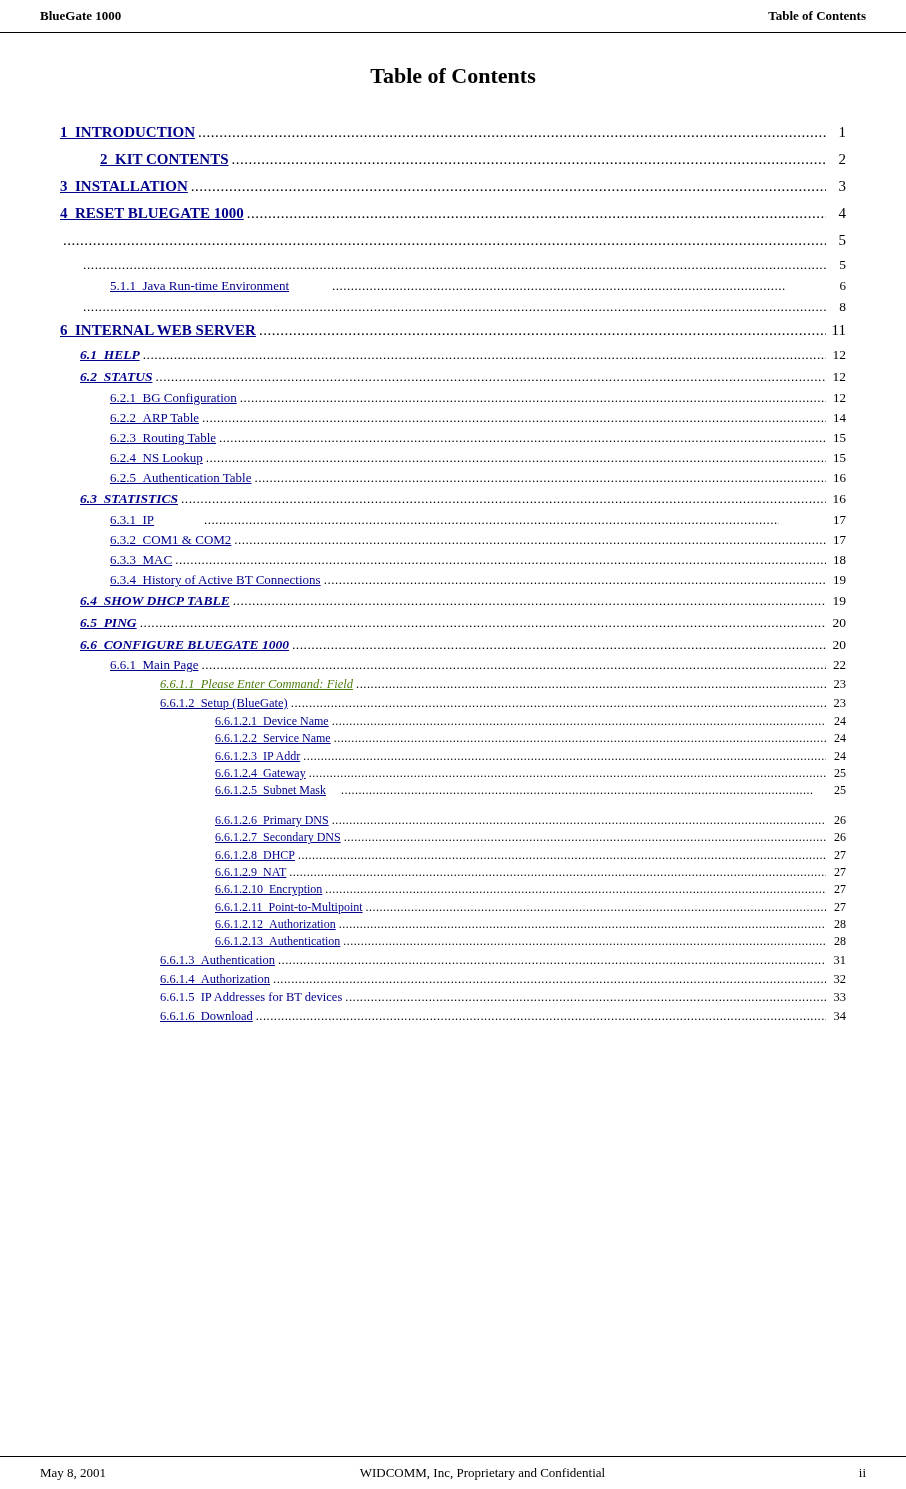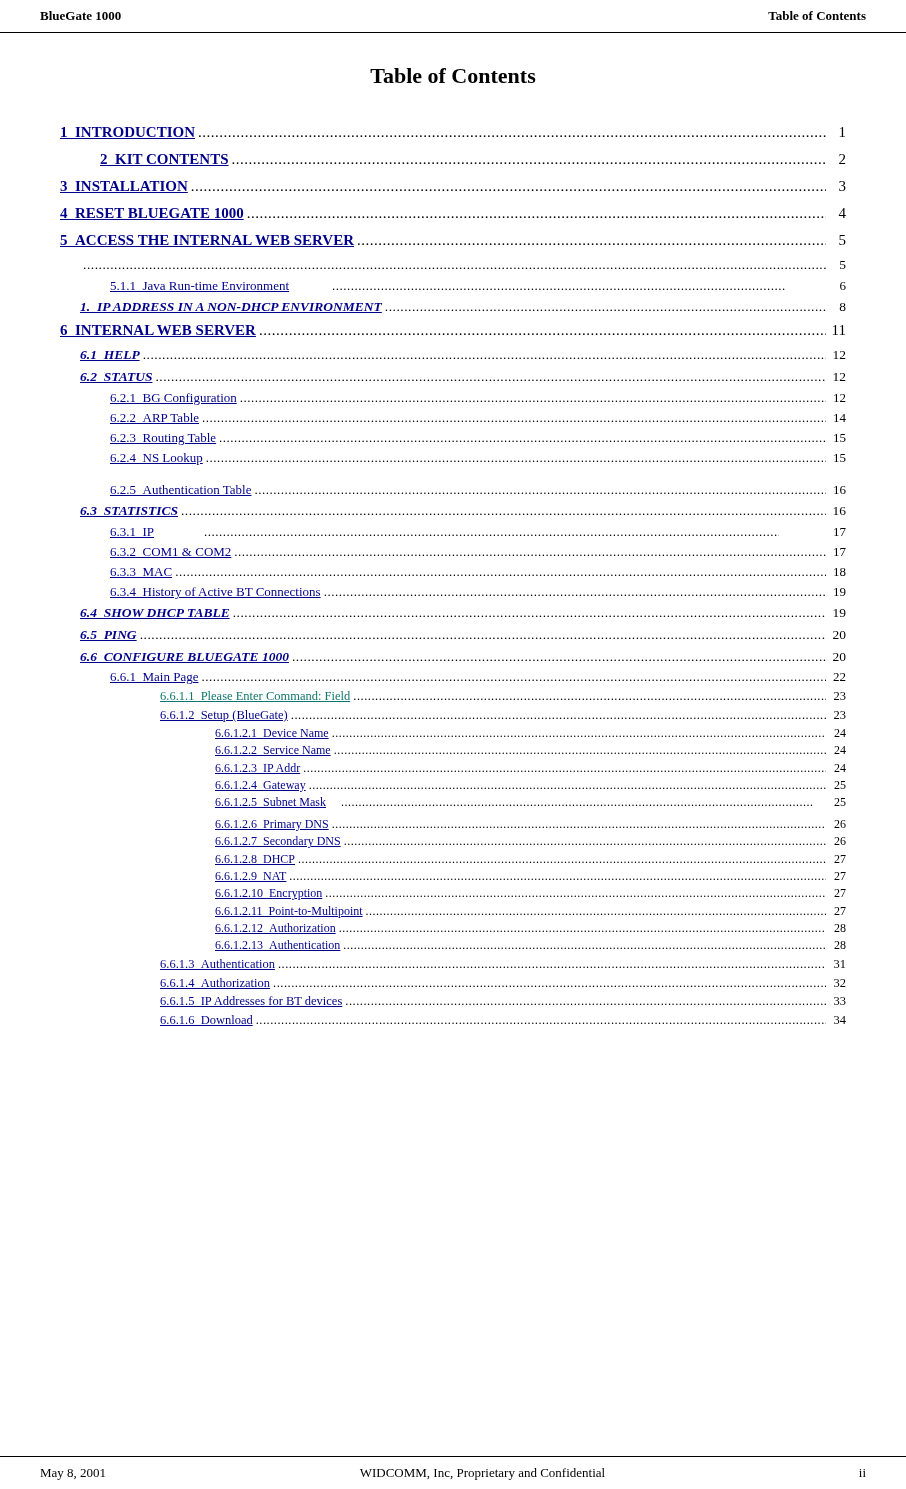--- a/index.html
+++ b/index.html
@@ -69,35 +69,33 @@
         <span style="color: rgb(0, 0, 139); text-decoration: underline; white-space: nowrap; cursor: pointer; font-weight: bold;">3&nbsp;&nbsp;INSTALLATION</span>
         <span style="flex: 1 1 0%; overflow: hidden; white-space: nowrap; padding-left: 3px; padding-right: 3px; font-size: 15px; letter-spacing: 0.5px;">........................................................................................................................................................................................................</span>
         <span style="white-space: nowrap; min-width: 20px; text-align: right;">3</span>
       </div>
       <div style="display: flex; align-items: baseline; margin-bottom: 0px; padding-left: 0px; font-size: 15px; line-height: 1.8;">
         <span style="color: rgb(0, 0, 139); text-decoration: underline; white-space: nowrap; cursor: pointer; font-weight: bold;">4&nbsp;&nbsp;RESET BLUEGATE 1000</span>
         <span style="flex: 1 1 0%; overflow: hidden; white-space: nowrap; padding-left: 3px; padding-right: 3px; font-size: 15px; letter-spacing: 0.5px;">........................................................................................................................................................................................................</span>
         <span style="white-space: nowrap; min-width: 20px; text-align: right;">4</span>
       </div>
       <div style="display: flex; align-items: baseline; margin-bottom: 0px; padding-left: 0px; font-size: 15px; line-height: 1.8;">
-        <span style="color: rgb(0, 0, 139); text-decoration: underline; white-space: nowrap; cursor: pointer; font-weight: bold;">5&nbsp;&nbsp;ACCESS THE INTERNAL WEB SERVER</span>
         <span style="flex: 1 1 0%; overflow: hidden; white-space: nowrap; padding-left: 3px; padding-right: 3px; font-size: 15px; letter-spacing: 0.5px;">........................................................................................................................................................................................................</span>
         <span style="white-space: nowrap; min-width: 20px; text-align: right;">5</span>
       </div>
       <div style="display: flex; align-items: baseline; margin-bottom: 0px; padding-left: 20px; font-size: 13.5px; line-height: 1.6;">
         <span style="flex: 1 1 0%; overflow: hidden; white-space: nowrap; padding-left: 3px; padding-right: 3px; font-size: 13.5px; letter-spacing: 0.5px;">........................................................................................................................................................................................................</span>
         <span style="white-space: nowrap; min-width: 20px; text-align: right;">5</span>
       </div>
       <div style="display: flex; align-items: baseline; margin-bottom: 0px; padding-left: 50px; font-size: 13px; line-height: 1.55; gap: 40px;">
         <span style="color: rgb(0, 0, 139); text-decoration: underline; white-space: nowrap; cursor: pointer;">5.1.1&nbsp;&nbsp;Java Run-time Environment</span>
         <span style="flex: 1 1 0%; overflow: hidden; white-space: nowrap; padding-left: 3px; padding-right: 3px; font-size: 13px; letter-spacing: 0.5px;">........................................................................................................................................................................................................</span>
         <span style="white-space: nowrap; min-width: 20px; text-align: right;">6</span>
       </div>
       <div style="display: flex; align-items: baseline; margin-bottom: 0px; padding-left: 20px; font-size: 13.5px; line-height: 1.6;">
-        <span style="color: rgb(0, 0, 139); text-decoration: underline; white-space: nowrap; cursor: pointer; font-weight: bold; font-style: italic;">1.&nbsp;&nbsp;IP ADDRESS IN A NON-DHCP ENVIRONMENT</span>
         <span style="flex: 1 1 0%; overflow: hidden; white-space: nowrap; padding-left: 3px; padding-right: 3px; font-size: 13.5px; letter-spacing: 0.5px;">........................................................................................................................................................................................................</span>
         <span style="white-space: nowrap; min-width: 20px; text-align: right;">8</span>
       </div>
       <div style="display: flex; align-items: baseline; margin-bottom: 0px; padding-left: 0px; font-size: 15px; line-height: 1.8;">
         <span style="color: rgb(0, 0, 139); text-decoration: underline; white-space: nowrap; cursor: pointer; font-weight: bold;">6&nbsp;&nbsp;INTERNAL WEB SERVER</span>
         <span style="flex: 1 1 0%; overflow: hidden; white-space: nowrap; padding-left: 3px; padding-right: 3px; font-size: 15px; letter-spacing: 0.5px;">........................................................................................................................................................................................................</span>
         <span style="white-space: nowrap; min-width: 20px; text-align: right;">11</span>
       </div>
       <div style="display: flex; align-items: baseline; margin-bottom: 0px; padding-left: 20px; font-size: 13.5px; line-height: 1.6;">
         <span style="color: rgb(0, 0, 139); text-decoration: underline; white-space: nowrap; cursor: pointer; font-weight: bold; font-style: italic;">6.1&nbsp;&nbsp;HELP</span>
@@ -117,21 +115,21 @@
       <div style="display: flex; align-items: baseline; margin-bottom: 0px; padding-left: 50px; font-size: 13px; line-height: 1.55;">
         <span style="color: rgb(0, 0, 139); text-decoration: underline; white-space: nowrap; cursor: pointer;">6.2.2&nbsp;&nbsp;ARP Table</span>
         <span style="flex: 1 1 0%; overflow: hidden; white-space: nowrap; padding-left: 3px; padding-right: 3px; font-size: 13px; letter-spacing: 0.5px;">........................................................................................................................................................................................................</span>
         <span style="white-space: nowrap; min-width: 20px; text-align: right;">14</span>
       </div>
       <div style="display: flex; align-items: baseline; margin-bottom: 0px; padding-left: 50px; font-size: 13px; line-height: 1.55;">
         <span style="color: rgb(0, 0, 139); text-decoration: underline; white-space: nowrap; cursor: pointer;">6.2.3&nbsp;&nbsp;Routing Table</span>
         <span style="flex: 1 1 0%; overflow: hidden; white-space: nowrap; padding-left: 3px; padding-right: 3px; font-size: 13px; letter-spacing: 0.5px;">........................................................................................................................................................................................................</span>
         <span style="white-space: nowrap; min-width: 20px; text-align: right;">15</span>
       </div>
-      <div style="display: flex; align-items: baseline; margin-bottom: 12px; padding-left: 50px; font-size: 13px; line-height: 1.55;">
+      <div style="display: flex; align-items: baseline; margin-bottom: 0px; padding-left: 50px; font-size: 13px; line-height: 1.55;">
         <span style="color: rgb(0, 0, 139); text-decoration: underline; white-space: nowrap; cursor: pointer;">6.2.4&nbsp;&nbsp;NS Lookup</span>
         <span style="flex: 1 1 0%; overflow: hidden; white-space: nowrap; padding-left: 3px; padding-right: 3px; font-size: 13px; letter-spacing: 0.5px;">........................................................................................................................................................................................................</span>
         <span style="white-space: nowrap; min-width: 20px; text-align: right;">15</span>
       </div>
       <div style="display: flex; align-items: baseline; margin-bottom: 0px; padding-left: 50px; font-size: 13px; line-height: 1.55;">
         <span style="color: rgb(0, 0, 139); text-decoration: underline; white-space: nowrap; cursor: pointer;">6.2.5&nbsp;&nbsp;Authentication Table</span>
         <span style="flex: 1 1 0%; overflow: hidden; white-space: nowrap; padding-left: 3px; padding-right: 3px; font-size: 13px; letter-spacing: 0.5px;">........................................................................................................................................................................................................</span>
         <span style="white-space: nowrap; min-width: 20px; text-align: right;">16</span>
       </div>
       <div style="display: flex; align-items: baseline; margin-bottom: 0px; padding-left: 20px; font-size: 13.5px; line-height: 1.6;">
@@ -173,21 +171,21 @@
         <span style="color: rgb(0, 0, 139); text-decoration: underline; white-space: nowrap; cursor: pointer; font-weight: bold; font-style: italic;">6.6&nbsp;&nbsp;CONFIGURE BLUEGATE 1000</span>
         <span style="flex: 1 1 0%; overflow: hidden; white-space: nowrap; padding-left: 3px; padding-right: 3px; font-size: 13.5px; letter-spacing: 0.5px;">........................................................................................................................................................................................................</span>
         <span style="white-space: nowrap; min-width: 20px; text-align: right;">20</span>
       </div>
       <div style="display: flex; align-items: baseline; margin-bottom: 0px; padding-left: 50px; font-size: 13px; line-height: 1.55;">
         <span style="color: rgb(0, 0, 139); text-decoration: underline; white-space: nowrap; cursor: pointer;">6.6.1&nbsp;&nbsp;Main Page</span>
         <span style="flex: 1 1 0%; overflow: hidden; white-space: nowrap; padding-left: 3px; padding-right: 3px; font-size: 13px; letter-spacing: 0.5px;">........................................................................................................................................................................................................</span>
         <span style="white-space: nowrap; min-width: 20px; text-align: right;">22</span>
       </div>
       <div style="display: flex; align-items: baseline; margin-bottom: 0px; padding-left: 100px; font-size: 12.5px; line-height: 1.5;">
-        <span style="color: #0f766e; text-decoration: underline; white-space: nowrap; cursor: pointer;">6.6.1.1&nbsp;&nbsp;Please Enter Command: Field</span>
+        <span style="color: #4d7c0f; text-decoration: underline; white-space: nowrap; cursor: pointer; font-style: italic;">6.6.1.1&nbsp;&nbsp;Please Enter Command: Field</span>
         <span style="flex: 1 1 0%; overflow: hidden; white-space: nowrap; padding-left: 3px; padding-right: 3px; font-size: 12.5px; letter-spacing: 0.5px;">........................................................................................................................................................................................................</span>
         <span style="white-space: nowrap; min-width: 20px; text-align: right;">23</span>
       </div>
       <div style="display: flex; align-items: baseline; margin-bottom: 0px; padding-left: 100px; font-size: 12.5px; line-height: 1.5;">
         <span style="color: rgb(0, 0, 139); text-decoration: underline; white-space: nowrap; cursor: pointer;">6.6.1.2&nbsp;&nbsp;Setup (BlueGate)</span>
         <span style="flex: 1 1 0%; overflow: hidden; white-space: nowrap; padding-left: 3px; padding-right: 3px; font-size: 12.5px; letter-spacing: 0.5px;">........................................................................................................................................................................................................</span>
         <span style="white-space: nowrap; min-width: 20px; text-align: right;">23</span>
       </div>
       <div style="display: flex; align-items: baseline; margin-bottom: 0px; padding-left: 155px; font-size: 12px; line-height: 1.45;">
         <span style="color: rgb(0, 0, 139); text-decoration: underline; white-space: nowrap; cursor: pointer;">6.6.1.2.1&nbsp;&nbsp;Device Name</span>
@@ -202,21 +200,21 @@
       <div style="display: flex; align-items: baseline; margin-bottom: 0px; padding-left: 155px; font-size: 12px; line-height: 1.45;">
         <span style="color: rgb(0, 0, 139); text-decoration: underline; white-space: nowrap; cursor: pointer;">6.6.1.2.3&nbsp;&nbsp;IP Addr</span>
         <span style="flex: 1 1 0%; overflow: hidden; white-space: nowrap; padding-left: 3px; padding-right: 3px; font-size: 12px; letter-spacing: 0.5px;">........................................................................................................................................................................................................</span>
         <span style="white-space: nowrap; min-width: 20px; text-align: right;">24</span>
       </div>
       <div style="display: flex; align-items: baseline; margin-bottom: 0px; padding-left: 155px; font-size: 12px; line-height: 1.45;">
         <span style="color: rgb(0, 0, 139); text-decoration: underline; white-space: nowrap; cursor: pointer;">6.6.1.2.4&nbsp;&nbsp;Gateway</span>
         <span style="flex: 1 1 0%; overflow: hidden; white-space: nowrap; padding-left: 3px; padding-right: 3px; font-size: 12px; letter-spacing: 0.5px;">........................................................................................................................................................................................................</span>
         <span style="white-space: nowrap; min-width: 20px; text-align: right;">25</span>
       </div>
-      <div style="display: flex; align-items: flex-end; margin-bottom: 4px; padding-left: 155px; font-size: 12px; line-height: 1.45; gap: 12px;">
+      <div style="display: flex; align-items: flex-end; margin-bottom: 12px; padding-left: 155px; font-size: 12px; line-height: 1.45; gap: 12px;">
         <span style="color: rgb(0, 0, 139); text-decoration: underline; white-space: nowrap; cursor: pointer;">6.6.1.2.5&nbsp;&nbsp;Subnet Mask</span>
         <span style="flex: 1 1 0%; overflow: hidden; white-space: nowrap; padding-left: 3px; padding-right: 3px; font-size: 12px; letter-spacing: 0.5px;">........................................................................................................................................................................................................</span>
         <span style="white-space: nowrap; min-width: 20px; text-align: right;">25</span>
       </div>
       <div style="display: flex; align-items: baseline; margin-bottom: 0px; padding-left: 155px; font-size: 12px; line-height: 1.45;">
         <span style="color: rgb(0, 0, 139); text-decoration: underline; white-space: nowrap; cursor: pointer;">6.6.1.2.6&nbsp;&nbsp;Primary DNS</span>
         <span style="flex: 1 1 0%; overflow: hidden; white-space: nowrap; padding-left: 3px; padding-right: 3px; font-size: 12px; letter-spacing: 0.5px;">........................................................................................................................................................................................................</span>
         <span style="white-space: nowrap; min-width: 20px; text-align: right;">26</span>
       </div>
       <div style="display: flex; align-items: baseline; margin-bottom: 0px; padding-left: 155px; font-size: 12px; line-height: 1.45;">
@@ -258,21 +256,21 @@
         <span style="color: rgb(0, 0, 139); text-decoration: underline; white-space: nowrap; cursor: pointer;">6.6.1.3&nbsp;&nbsp;Authentication</span>
         <span style="flex: 1 1 0%; overflow: hidden; white-space: nowrap; padding-left: 3px; padding-right: 3px; font-size: 12.5px; letter-spacing: 0.5px;">........................................................................................................................................................................................................</span>
         <span style="white-space: nowrap; min-width: 20px; text-align: right;">31</span>
       </div>
       <div style="display: flex; align-items: baseline; margin-bottom: 0px; padding-left: 100px; font-size: 12.5px; line-height: 1.5;">
         <span style="color: rgb(0, 0, 139); text-decoration: underline; white-space: nowrap; cursor: pointer;">6.6.1.4&nbsp;&nbsp;Authorization</span>
         <span style="flex: 1 1 0%; overflow: hidden; white-space: nowrap; padding-left: 3px; padding-right: 3px; font-size: 12.5px; letter-spacing: 0.5px;">........................................................................................................................................................................................................</span>
         <span style="white-space: nowrap; min-width: 20px; text-align: right;">32</span>
       </div>
       <div style="display: flex; align-items: baseline; margin-bottom: 0px; padding-left: 100px; font-size: 12.5px; line-height: 1.5;">
-        <span style="color: rgb(0, 0, 139); text-decoration: underline; white-space: nowrap; cursor: pointer;">6.6.1.5&nbsp;&nbsp;IP Addresses for BT devices</span>
+        <span style="color: rgb(0, 0, 139); white-space: nowrap; cursor: pointer;">6.6.1.5&nbsp;&nbsp;IP Addresses for BT devices</span>
         <span style="flex: 1 1 0%; overflow: hidden; white-space: nowrap; padding-left: 3px; padding-right: 3px; font-size: 12.5px; letter-spacing: 0.5px;">........................................................................................................................................................................................................</span>
         <span style="white-space: nowrap; min-width: 20px; text-align: right;">33</span>
       </div>
       <div style="display: flex; align-items: baseline; margin-bottom: 0px; padding-left: 100px; font-size: 12.5px; line-height: 1.5;">
         <span style="color: rgb(0, 0, 139); text-decoration: underline; white-space: nowrap; cursor: pointer;">6.6.1.6&nbsp;&nbsp;Download</span>
         <span style="flex: 1 1 0%; overflow: hidden; white-space: nowrap; padding-left: 3px; padding-right: 3px; font-size: 12.5px; letter-spacing: 0.5px;">........................................................................................................................................................................................................</span>
         <span style="white-space: nowrap; min-width: 20px; text-align: right;">34</span>
       </div>
     </div>
 </div>

